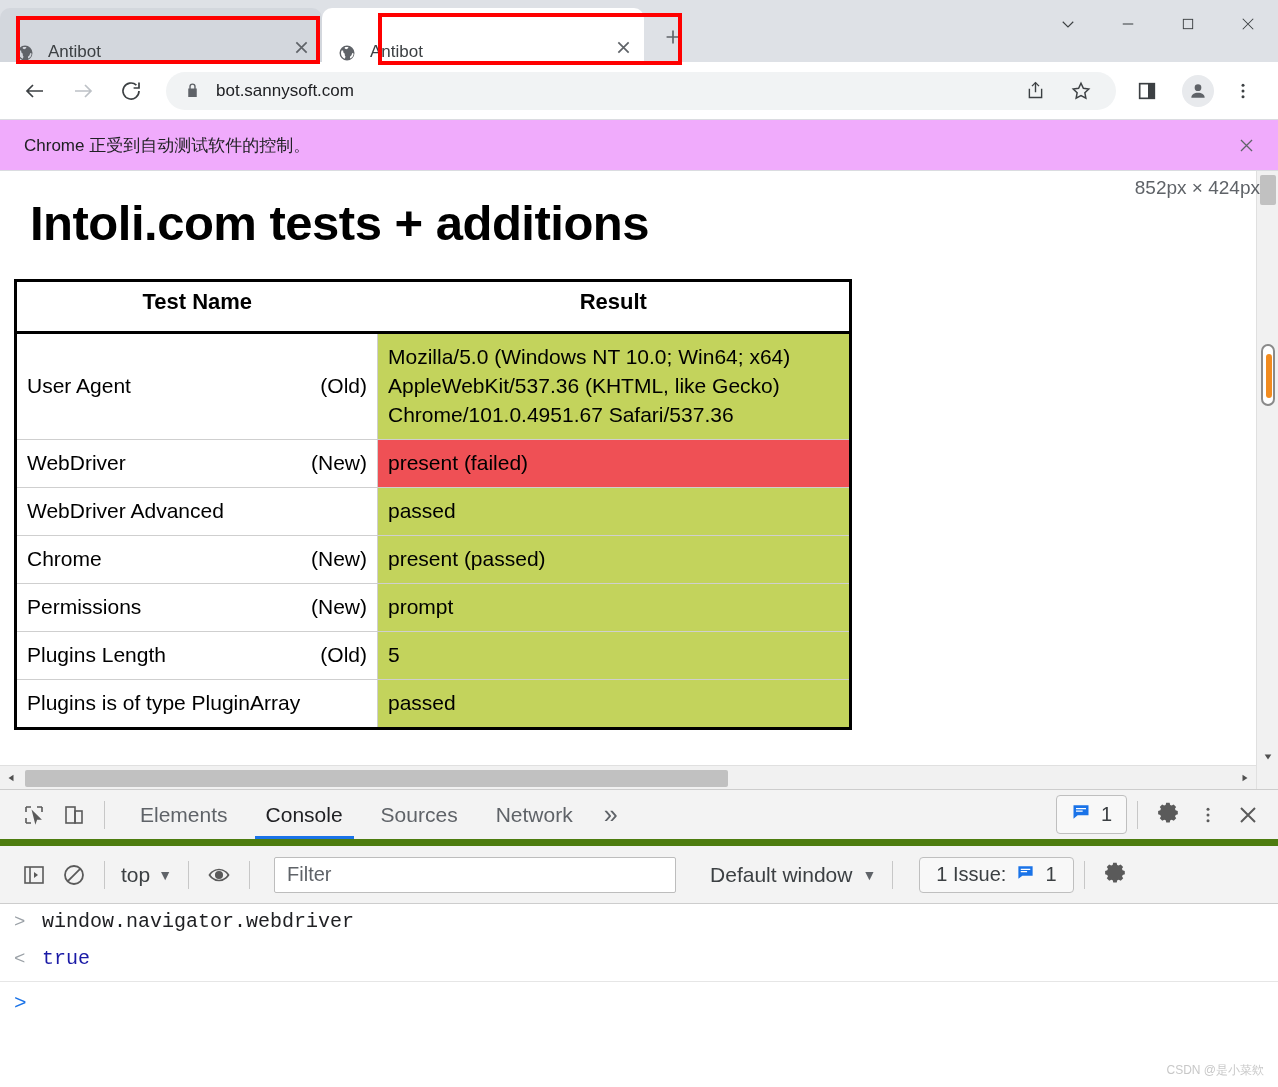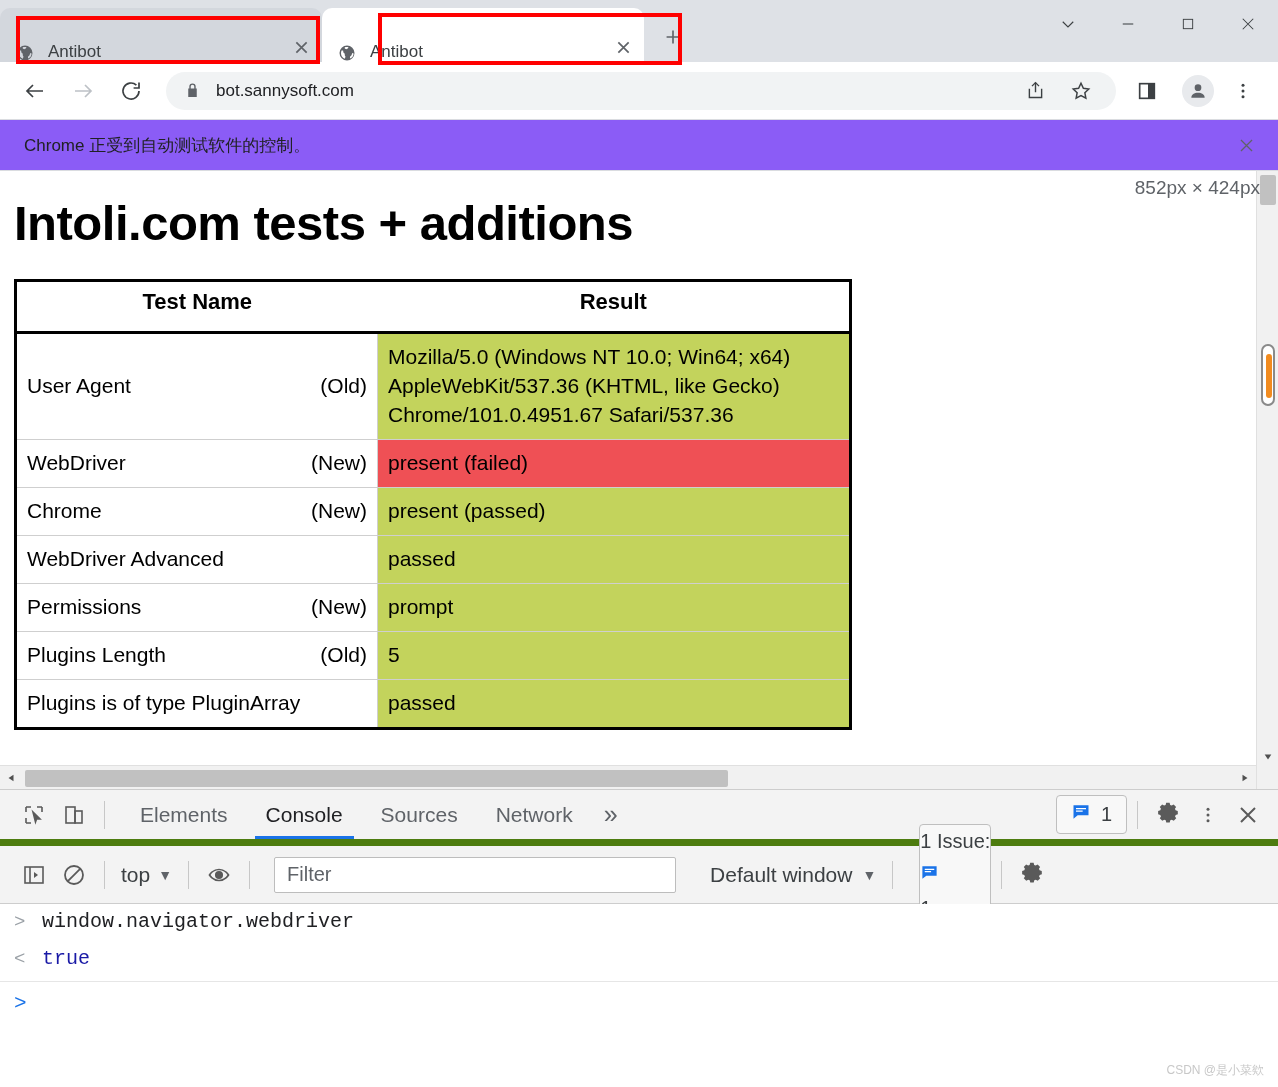--- a/index.html
+++ b/index.html
@@ -97,21 +97,21 @@
   .omni-actions .navbtn { margin: 0 0 0 4px; }
   .tb-right { display: flex; align-items: center; }
   .avatar {
     width: 32px; height: 32px; border-radius: 50%;
     background: #e8eaed; display: flex; align-items: center; justify-content: center;
     color: #5f6368; margin: 0 8px;
   }
 
   
   .infobar {
-    height: 52px; background: #8b5cf6;
+    height: 52px; background: #f0abfc;
     border-top: 1px solid #dadce0; border-bottom: 1px solid #dadce0;
     display: flex; align-items: center;
     padding: 0 14px 0 24px;
     flex: 0 0 auto;
   }
   .infobar-text { font-size: 17px; color: #202124; }
   .infobar-close {
     margin-left: auto; width: 36px; height: 36px;
     display: flex; align-items: center; justify-content: center; color: #5f6368;
   }
@@ -126,21 +126,21 @@
     font-size: 19px; color: #5f6368; z-index: 5;
   }
   .page {
     position: absolute; left: 0; top: 0;
     width: 1255px; height: 600px; overflow: hidden;
     padding: 14px 0 0 14px;
     font-family: "Liberation Sans", sans-serif;
   }
   h1.page-title {
     font-size: 49px; font-weight: bold; color: #000000;
-    margin: 10px 0 28px 0; letter-spacing: -0.5px;
+    margin: 10px 0 28px 16px; letter-spacing: -0.5px;
   }
   table.tests {
     border-collapse: collapse;
     border: 3px solid #000000;
     width: 838px;
     table-layout: fixed;
   }
   table.tests th {
     font-size: 22px; font-weight: bold; color: #000;
     padding: 7px 0 16px 0; text-align: center;
@@ -252,24 +252,24 @@
     font-size: 20px; color: #5f6368;
     padding: 0 12px; margin: 0 14px;
     display: flex; align-items: center;
     font-family: "Liberation Sans", sans-serif;
   }
   .levels {
     display: flex; align-items: center; gap: 10px;
     font-size: 21px; color: #3c4043; margin-left: 14px; padding: 0 6px;
   }
   .issue-chip2 {
-    display: flex; gap: 10px;
+    display: flex; align-items: center; gap: 10px;
     border: 1px solid #bfbfbf; border-radius: 4px;
-    padding: 5px 0; background: #f8f8f8;
-    font-size: 20px; color: #3c4043; margin-left: 16px; flex-direction: column;
+    padding: 5px 16px; background: #f8f8f8;
+    font-size: 20px; color: #3c4043; margin-left: 16px;
   }
 
   .console-body {
     flex: 1 1 auto; background: #ffffff; position: relative; overflow: hidden;
   }
   .con-row {
     display: flex; align-items: flex-start;
     padding: 6px 0 6px 14px;
     font-family: "Liberation Mono", monospace;
     font-size: 20px;
@@ -458,34 +458,34 @@
               <span class="n-wrap">
                 <span class="n-label">WebDriver</span>
                 <span class="n-age">(New)</span>
               </span>
             </td>
             <td class="res fail">present (failed)</td>
           </tr>
           <tr>
             <td class="name">
               <span class="n-wrap">
+                <span class="n-label">WebDriver Advanced</span>
+                <span class="n-age"></span>
+              </span>
+            </td>
+            <td class="res pass">passed</td>
+          </tr>
+          <tr>
+            <td class="name">
+              <span class="n-wrap">
                 <span class="n-label">Chrome</span>
                 <span class="n-age">(New)</span>
               </span>
             </td>
             <td class="res pass">present (passed)</td>
-          </tr>
-          <tr>
-            <td class="name">
-              <span class="n-wrap">
-                <span class="n-label">WebDriver Advanced</span>
-                <span class="n-age"></span>
-              </span>
-            </td>
-            <td class="res pass">passed</td>
           </tr>
           <tr>
             <td class="name">
               <span class="n-wrap">
                 <span class="n-label">Permissions</span>
                 <span class="n-age">(New)</span>
               </span>
             </td>
             <td class="res pass">prompt</td>
           </tr>

